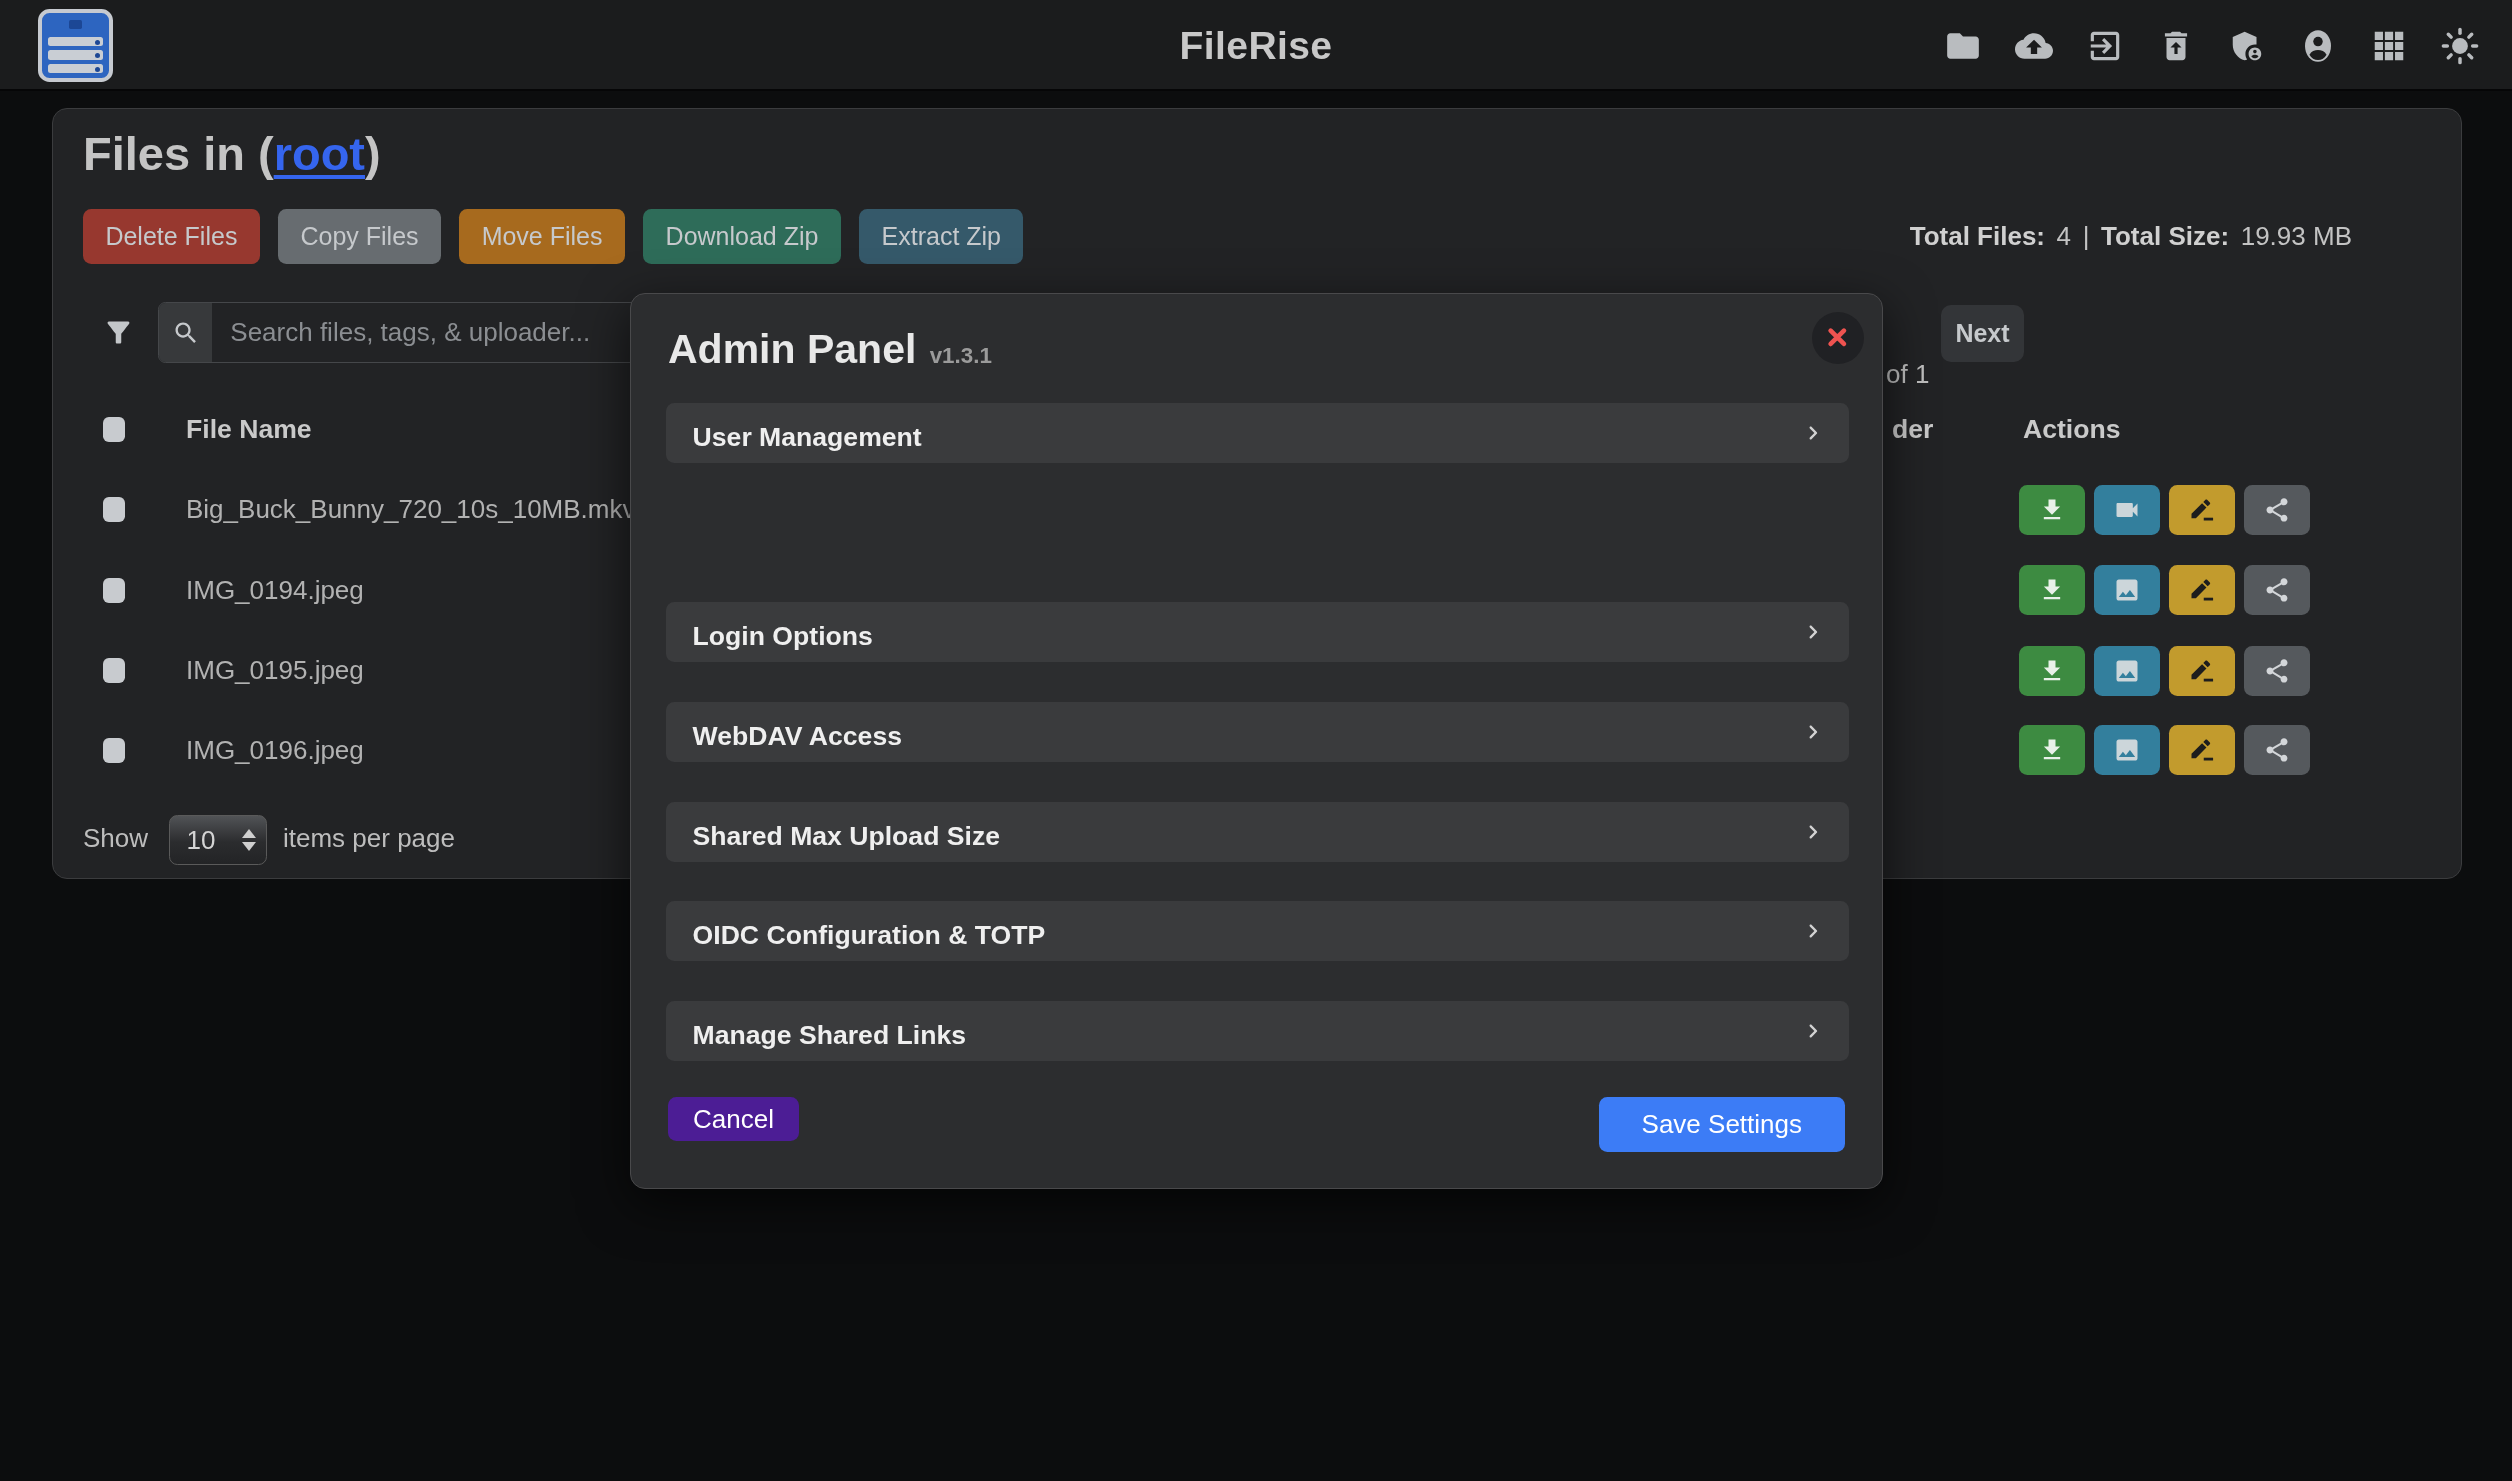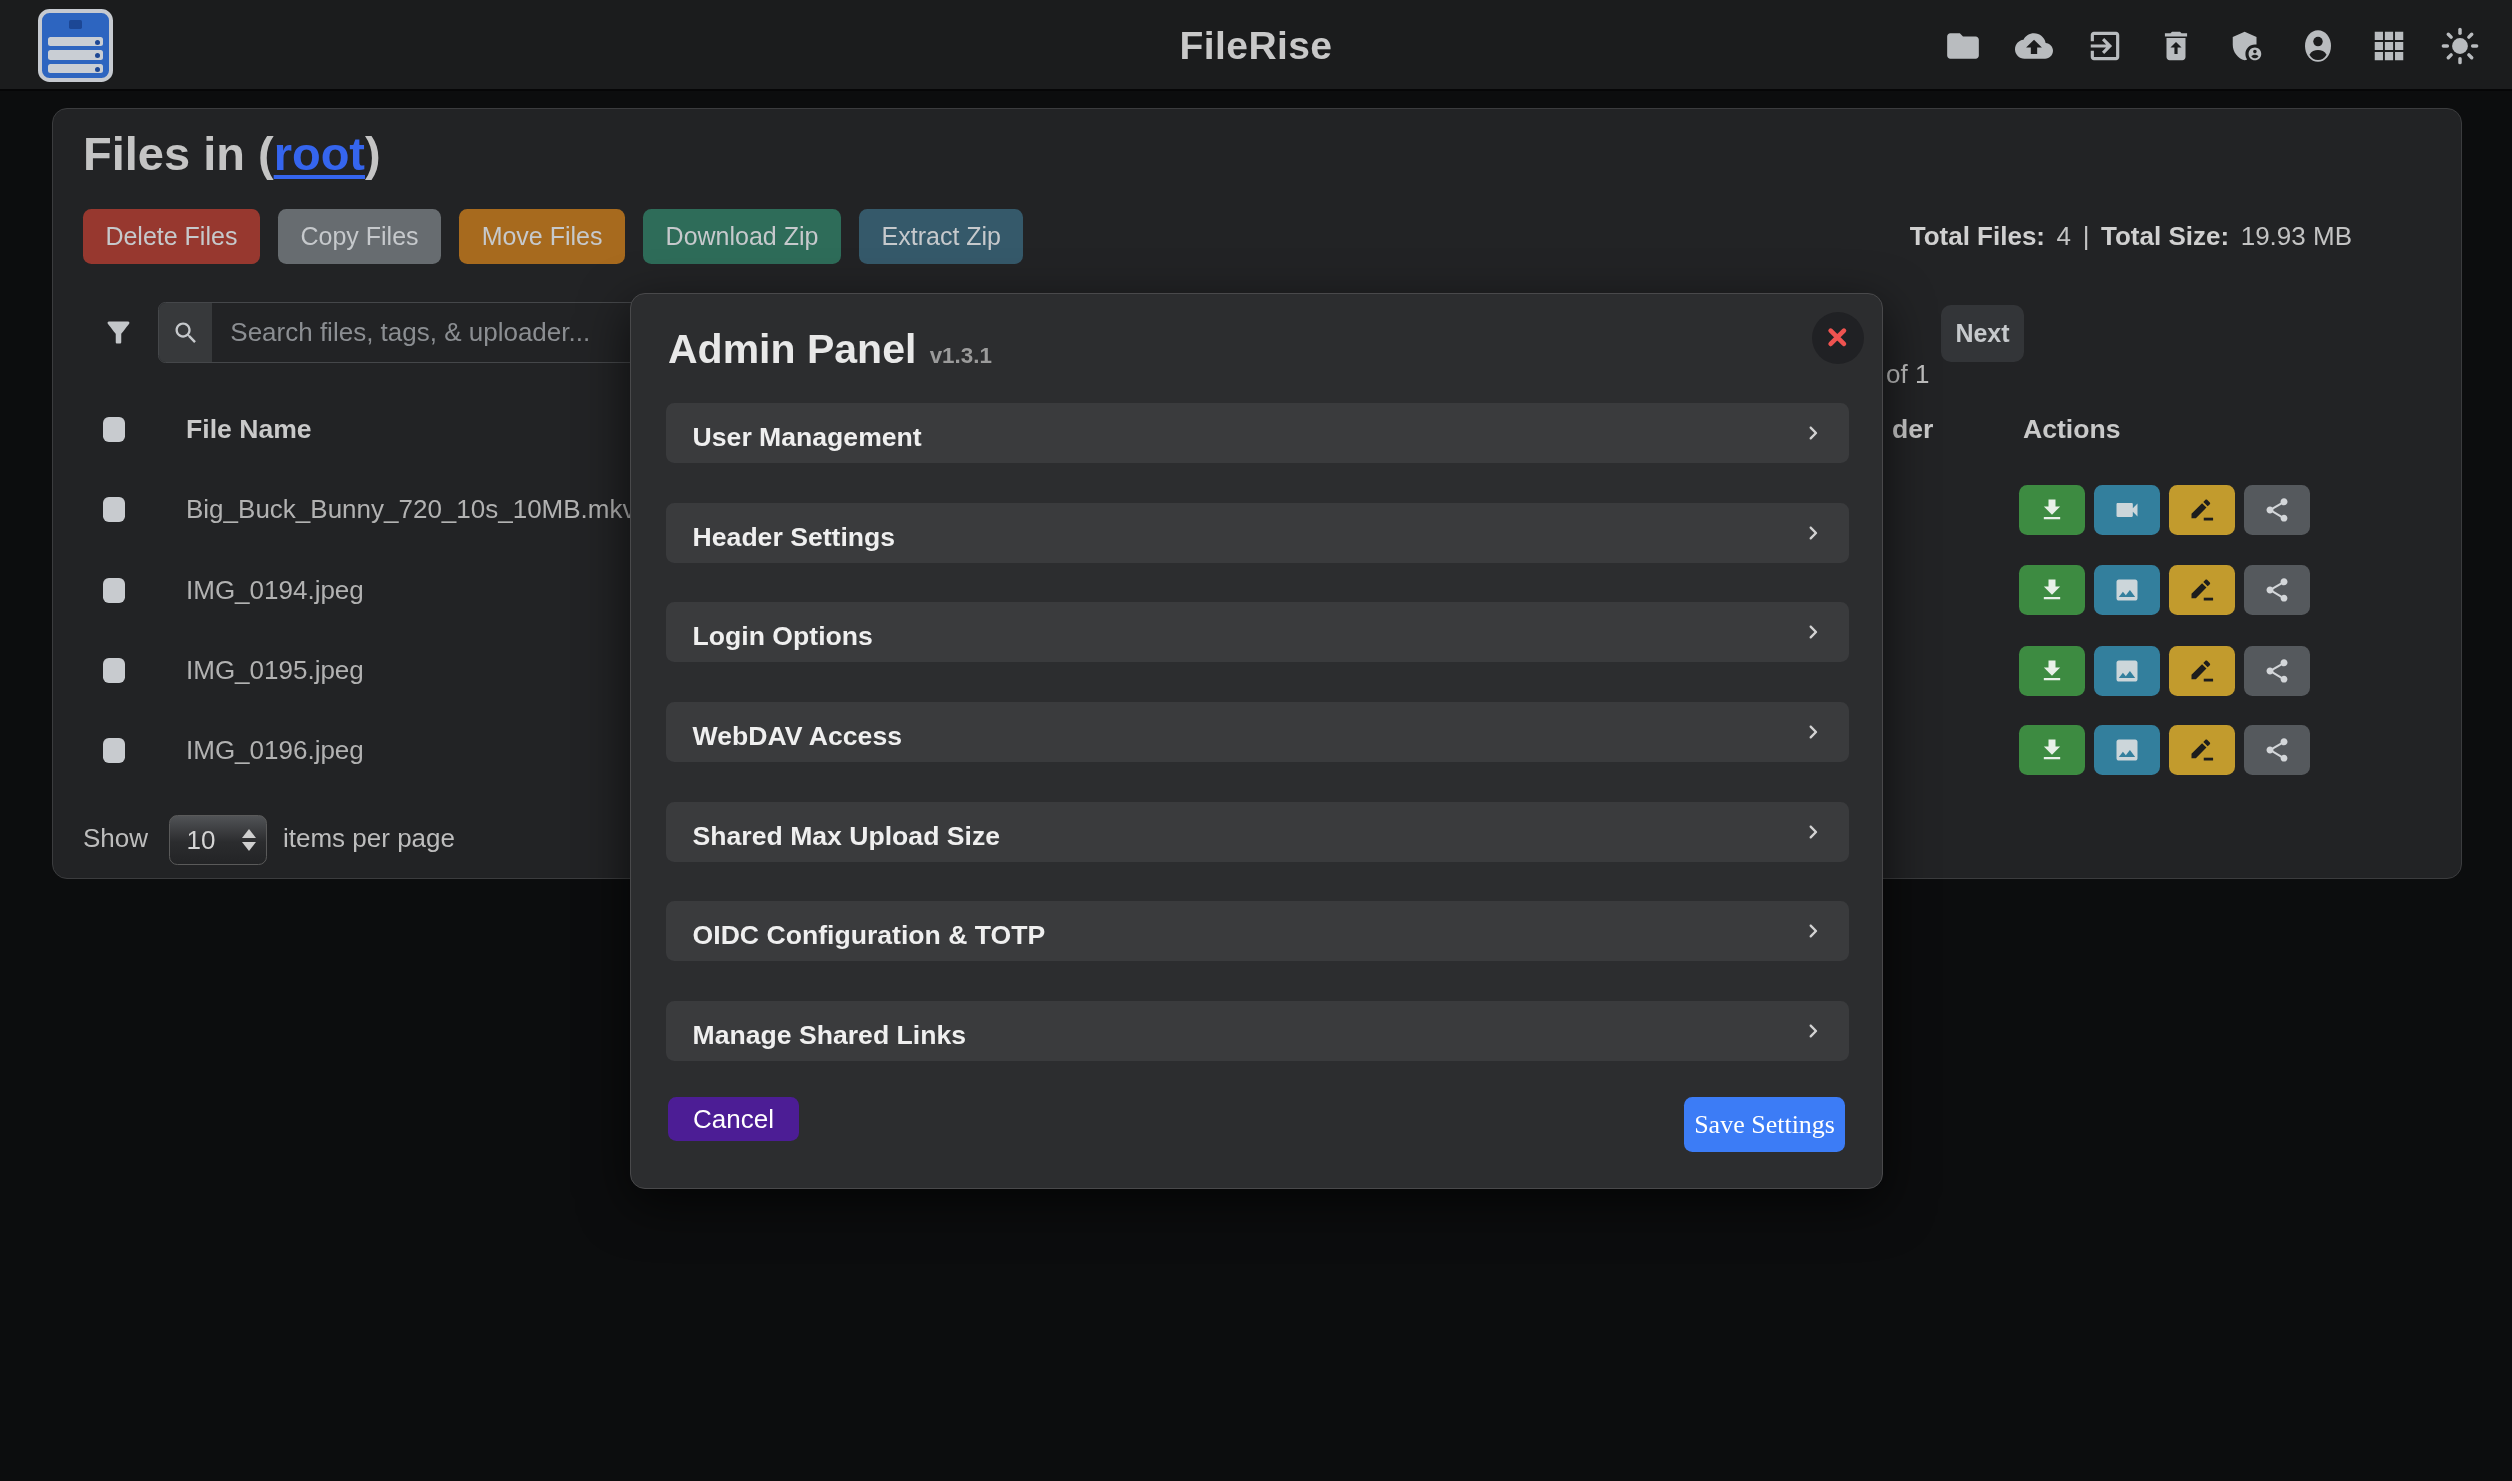--- a/index.html
+++ b/index.html
@@ -147,23 +147,23 @@
   }
   .modal-item .label { font-size:26.6px; font-weight:bold; color:#efefef;margin-top:8px; }
   .modal-item .chev { width:28px; height:28px; color:#d2d2d2; }
   .modal-item .chev svg { width:28px; height:28px; fill:currentColor; }
   .btn-cancel {
     position:absolute; left:37px; top:803px; height:44px; padding:0 25px;
     background:#4c1d95; border:none; border-radius:8.3px;
     font-family:inherit; font-size:26px; color:#ffffff; cursor:pointer;
   }
   .btn-save {
-    position:absolute; right:37px; top:803px; height:55px; padding:0 10px;
+    position:absolute; right:37px; top:803px; height:55px; padding:0 43px;
     background:#3c7cf6; border:none; border-radius:8.3px;
-    font-family:Liberation Serif, serif; font-size:26px; color:#ffffff; cursor:pointer;
+    font-family:Liberation Sans, sans-serif; font-size:26px; color:#ffffff; cursor:pointer;
   }
 </style>
 </head>
 <body>
 
 <div class="topbar">
   <div class="app-title">FileRise</div>
   <div class="logo">
     <div class="logo-top">
         <div class="logo-chip"></div>
@@ -401,26 +401,20 @@
         <path d="M6 6 L18 18 M18 6 L6 18"></path>
       </svg>
   </button>
 
   <div class="modal-item" style="top:109px">
     <span class="label">User Management</span>
     <span class="chev"><svg viewBox="0 0 24 24">
           <path d="M9.29 6.71c-.39.39-.39 1.02 0 1.41L13.17 12l-3.88 3.88c-.39.39-.39 1.02 0 1.41.39.39 1.02.39 1.41 0l4.59-4.59c.39-.39.39-1.02 0-1.41L10.7 6.7c-.38-.38-1.02-.38-1.41.01z"></path>
         </svg></span>
   </div>
-  <div class="modal-item" style="top:209px">
-    <span class="label">Header Settings</span>
-    <span class="chev"><svg viewBox="0 0 24 24">
-          <path d="M9.29 6.71c-.39.39-.39 1.02 0 1.41L13.17 12l-3.88 3.88c-.39.39-.39 1.02 0 1.41.39.39 1.02.39 1.41 0l4.59-4.59c.39-.39.39-1.02 0-1.41L10.7 6.7c-.38-.38-1.02-.38-1.41.01z"></path>
-        </svg></span>
-  </div>
   <div class="modal-item" style="top:308px">
     <span class="label">Login Options</span>
     <span class="chev"><svg viewBox="0 0 24 24">
           <path d="M9.29 6.71c-.39.39-.39 1.02 0 1.41L13.17 12l-3.88 3.88c-.39.39-.39 1.02 0 1.41.39.39 1.02.39 1.41 0l4.59-4.59c.39-.39.39-1.02 0-1.41L10.7 6.7c-.38-.38-1.02-.38-1.41.01z"></path>
         </svg></span>
   </div>
   <div class="modal-item" style="top:408px">
     <span class="label">WebDAV Access</span>
     <span class="chev"><svg viewBox="0 0 24 24">
           <path d="M9.29 6.71c-.39.39-.39 1.02 0 1.41L13.17 12l-3.88 3.88c-.39.39-.39 1.02 0 1.41.39.39 1.02.39 1.41 0l4.59-4.59c.39-.39.39-1.02 0-1.41L10.7 6.7c-.38-.38-1.02-.38-1.41.01z"></path>

